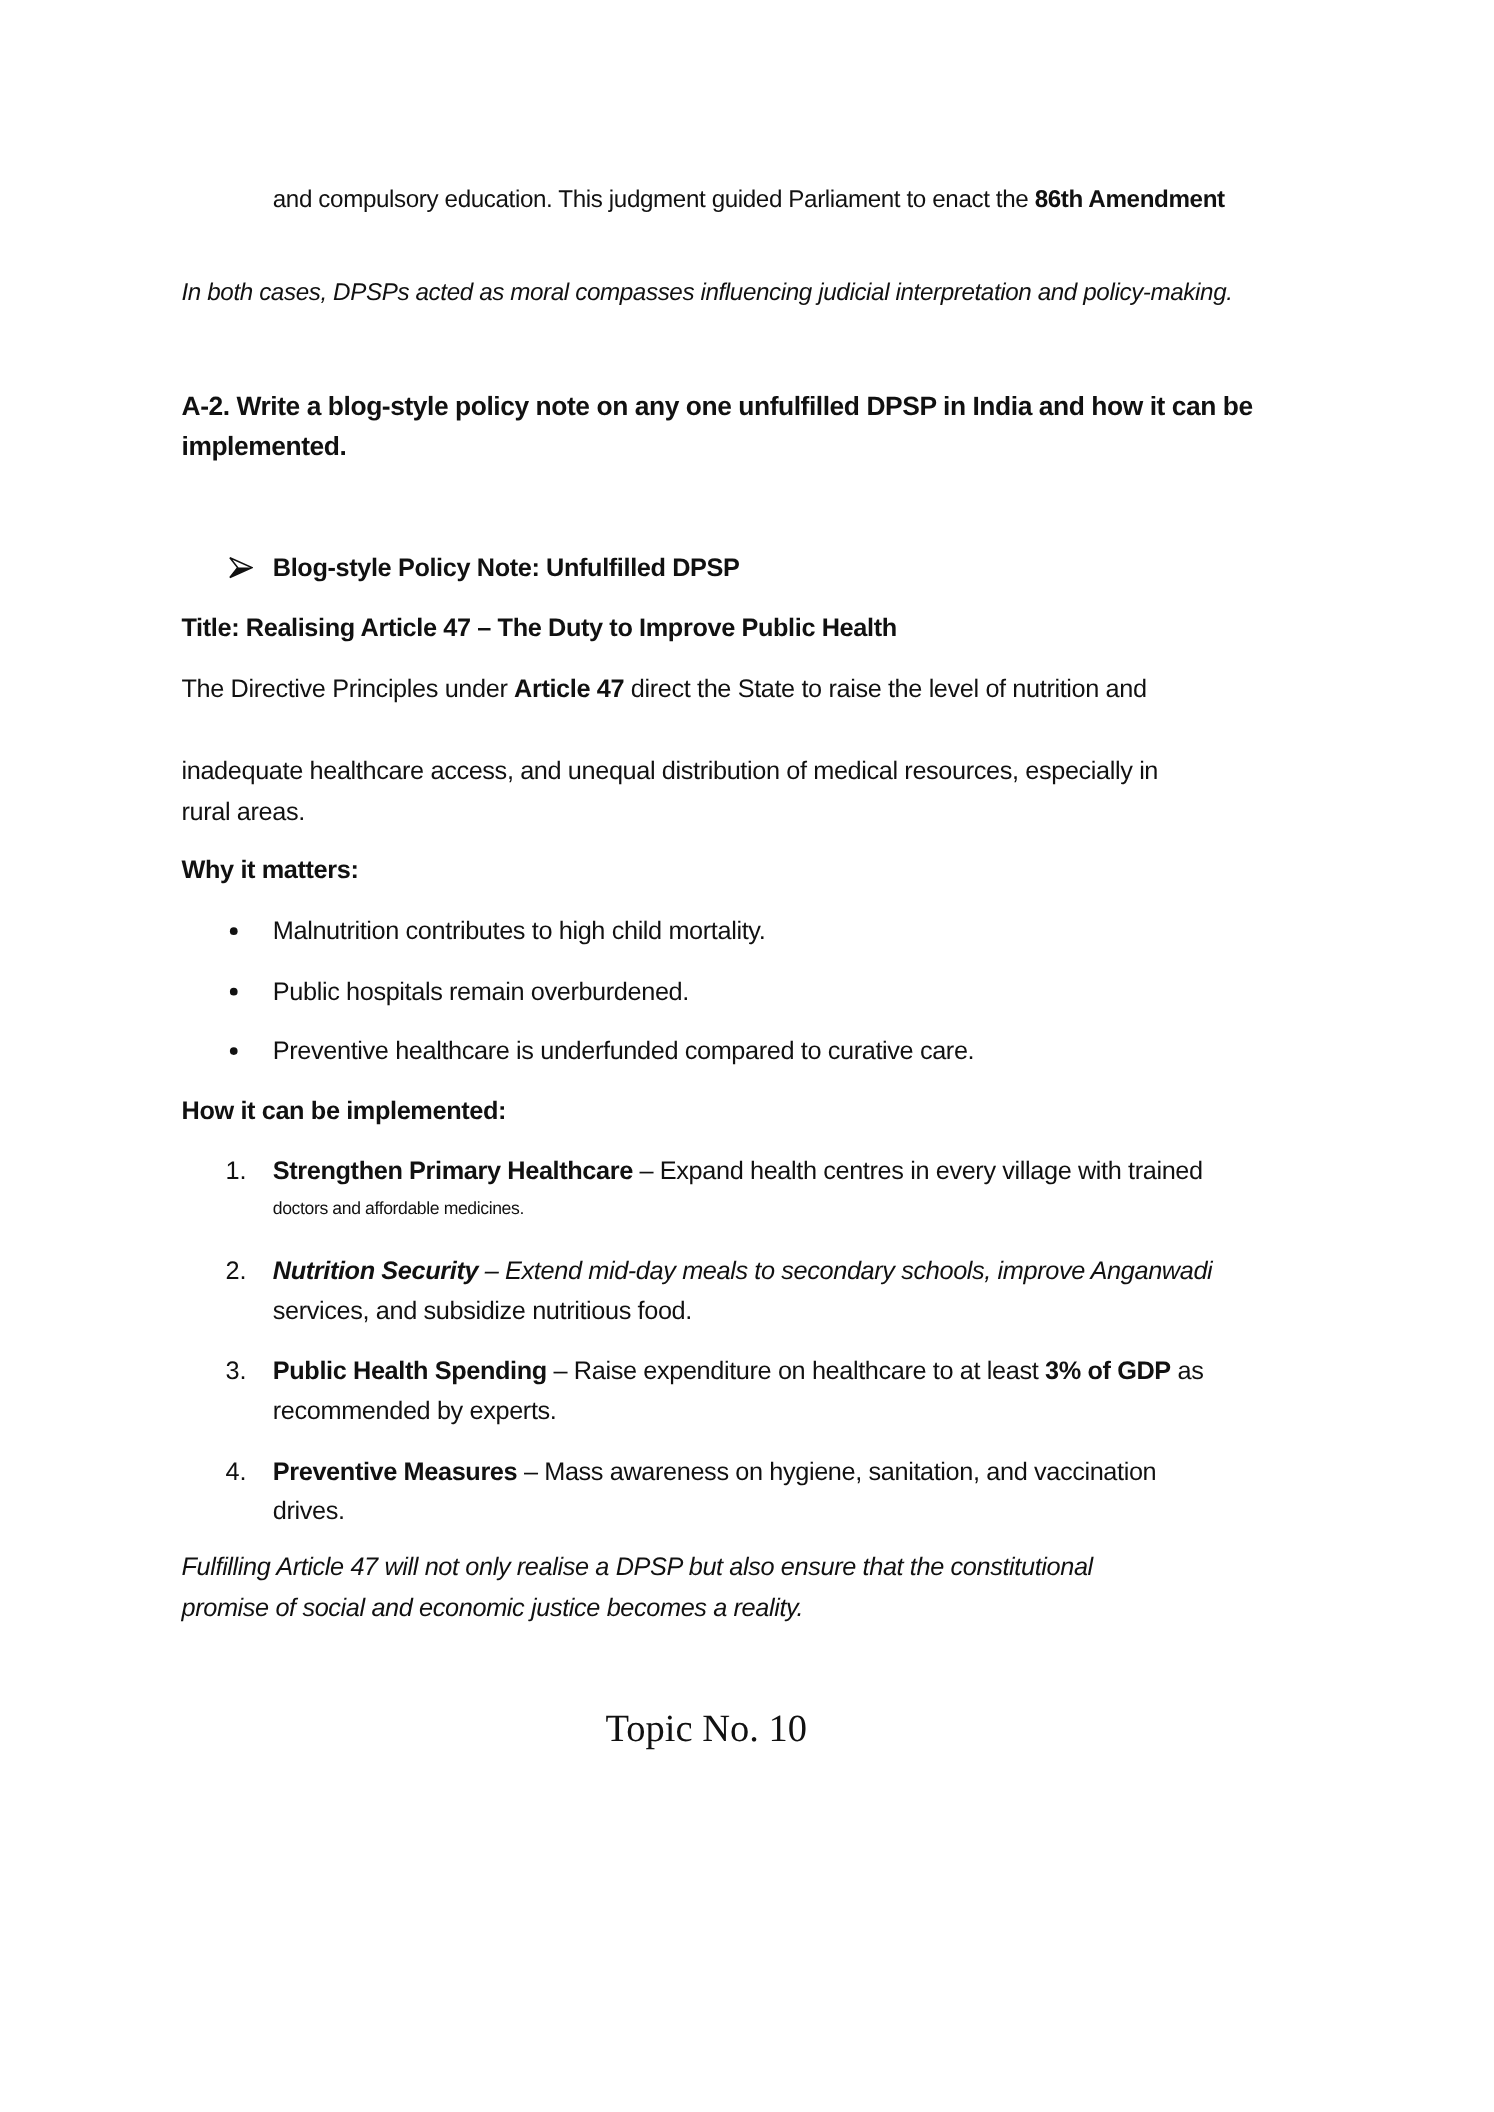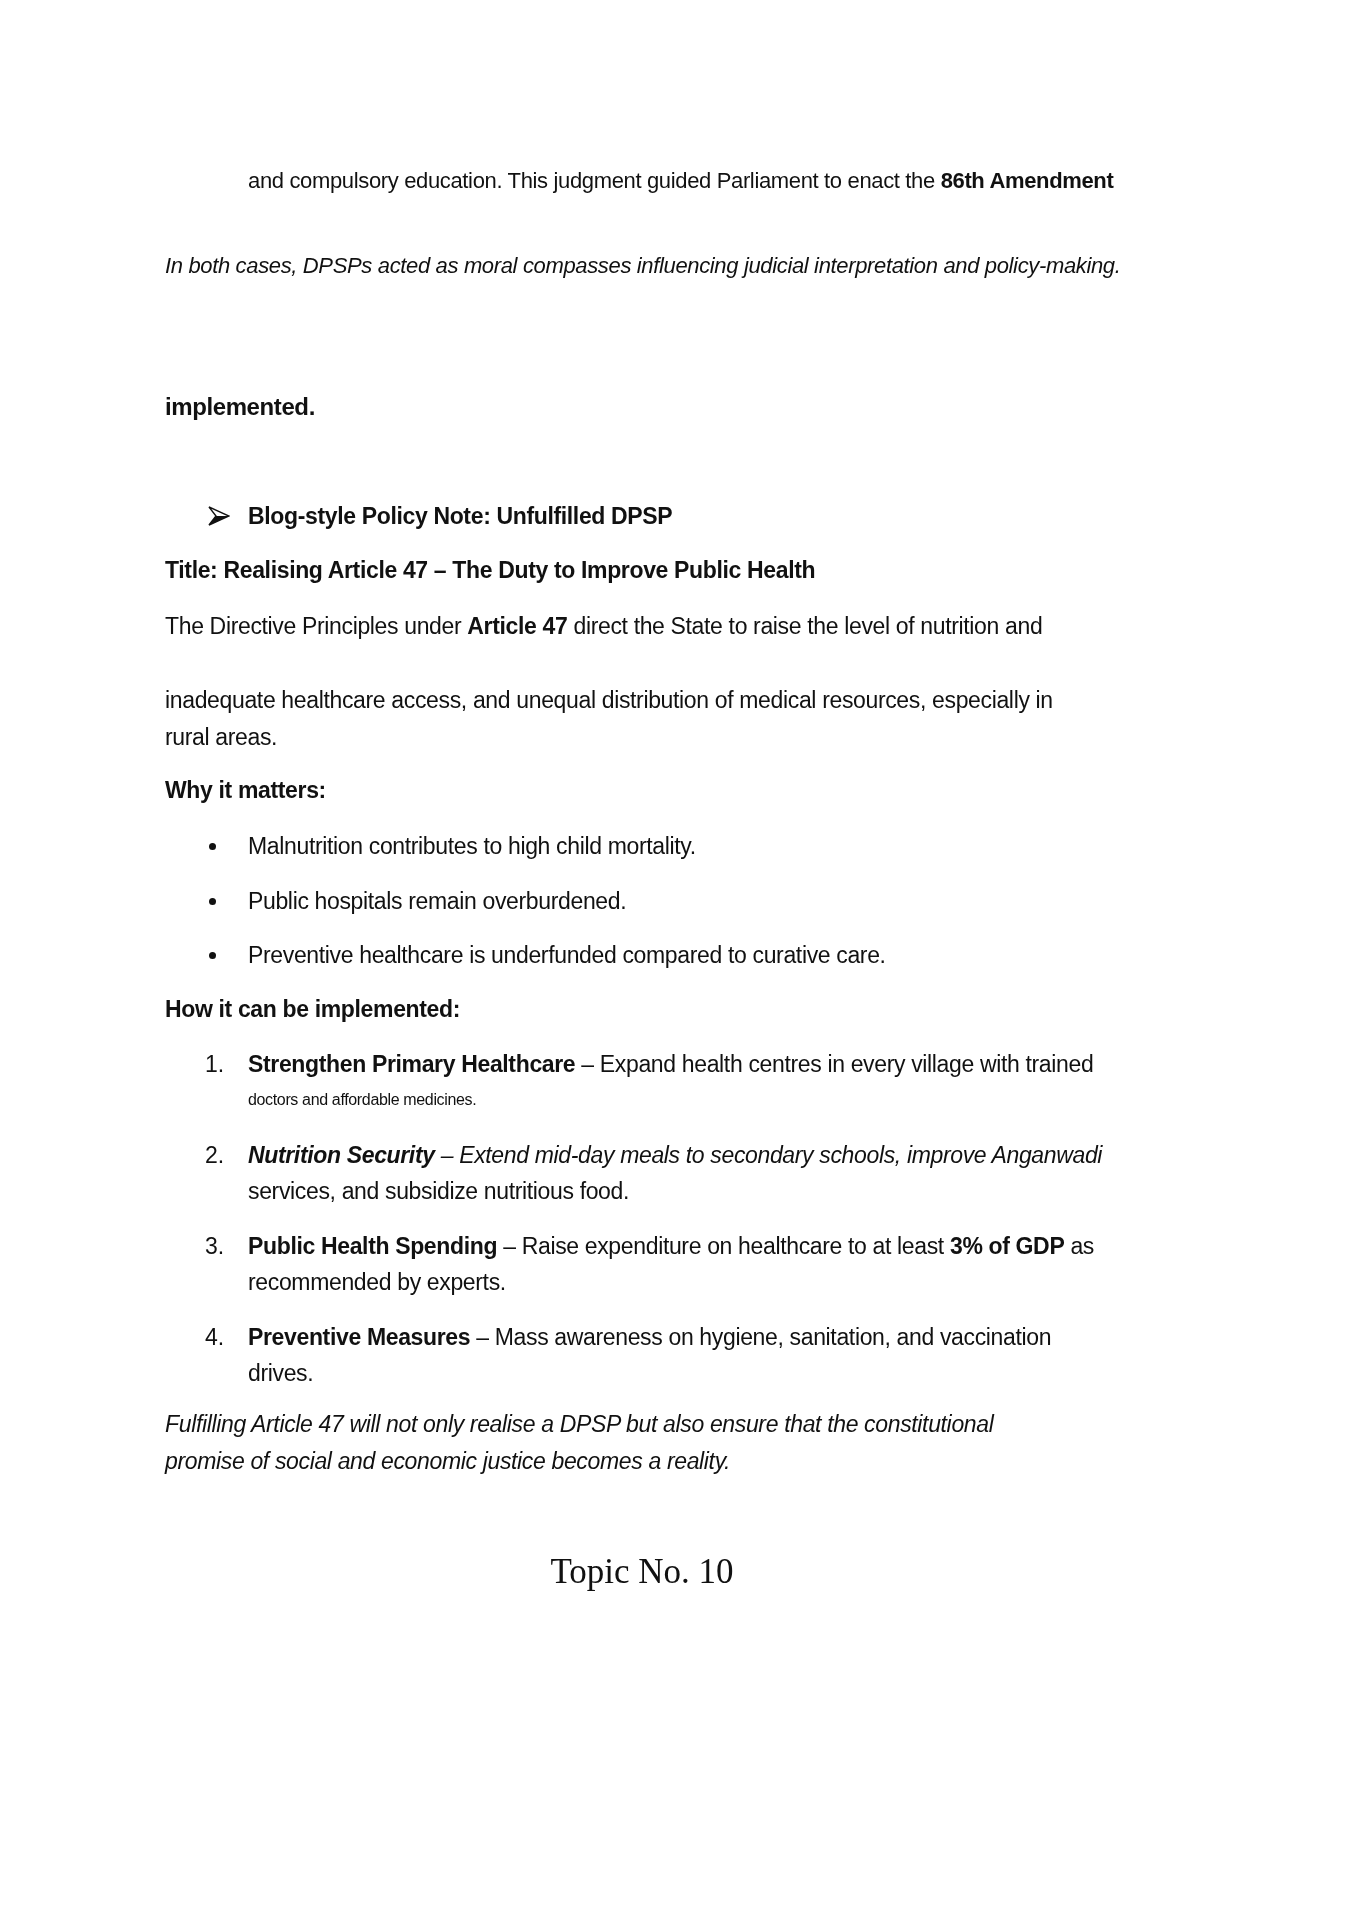--- a/index.html
+++ b/index.html
@@ -19,20 +19,21 @@
 </head>
 <body>
 
 <div class="page">
 
   <div class="t sans" style="left:248px; top:163px;">
     <span>and compulsory education. This judgment guided Parliament to enact the </span><span class="b">86th Amendment</span>
   </div>
   <div class="t sans i" style="left:165px; top:248px;">In both cases, DPSPs acted as moral compasses influencing judicial interpretation and policy-making.</div>
 
+  <div class="t sans heading" style="left:165px; top:352px;">A-2. Write a blog-style policy note on any one unfulfilled DPSP in India and how it can be</div>
   <div class="t sans heading" style="left:165px; top:389px;">implemented.</div>
 
   <span class="arrow" style="left:208px; top:505px;">
     <svg width="22" height="22" viewBox="0 0 22 22">
       <polygon points="1,2 21,11 1,20 8,11" fill="#ffffff" stroke="#111" stroke-width="1.4"></polygon>
       <polygon points="1,20 21,11 8,11" fill="#111"></polygon>
     </svg>
   </span>
   <div class="t sans b" style="left:248px; top:498px; font-size:23px;">Blog-style Policy Note: Unfulfilled DPSP</div>
 

